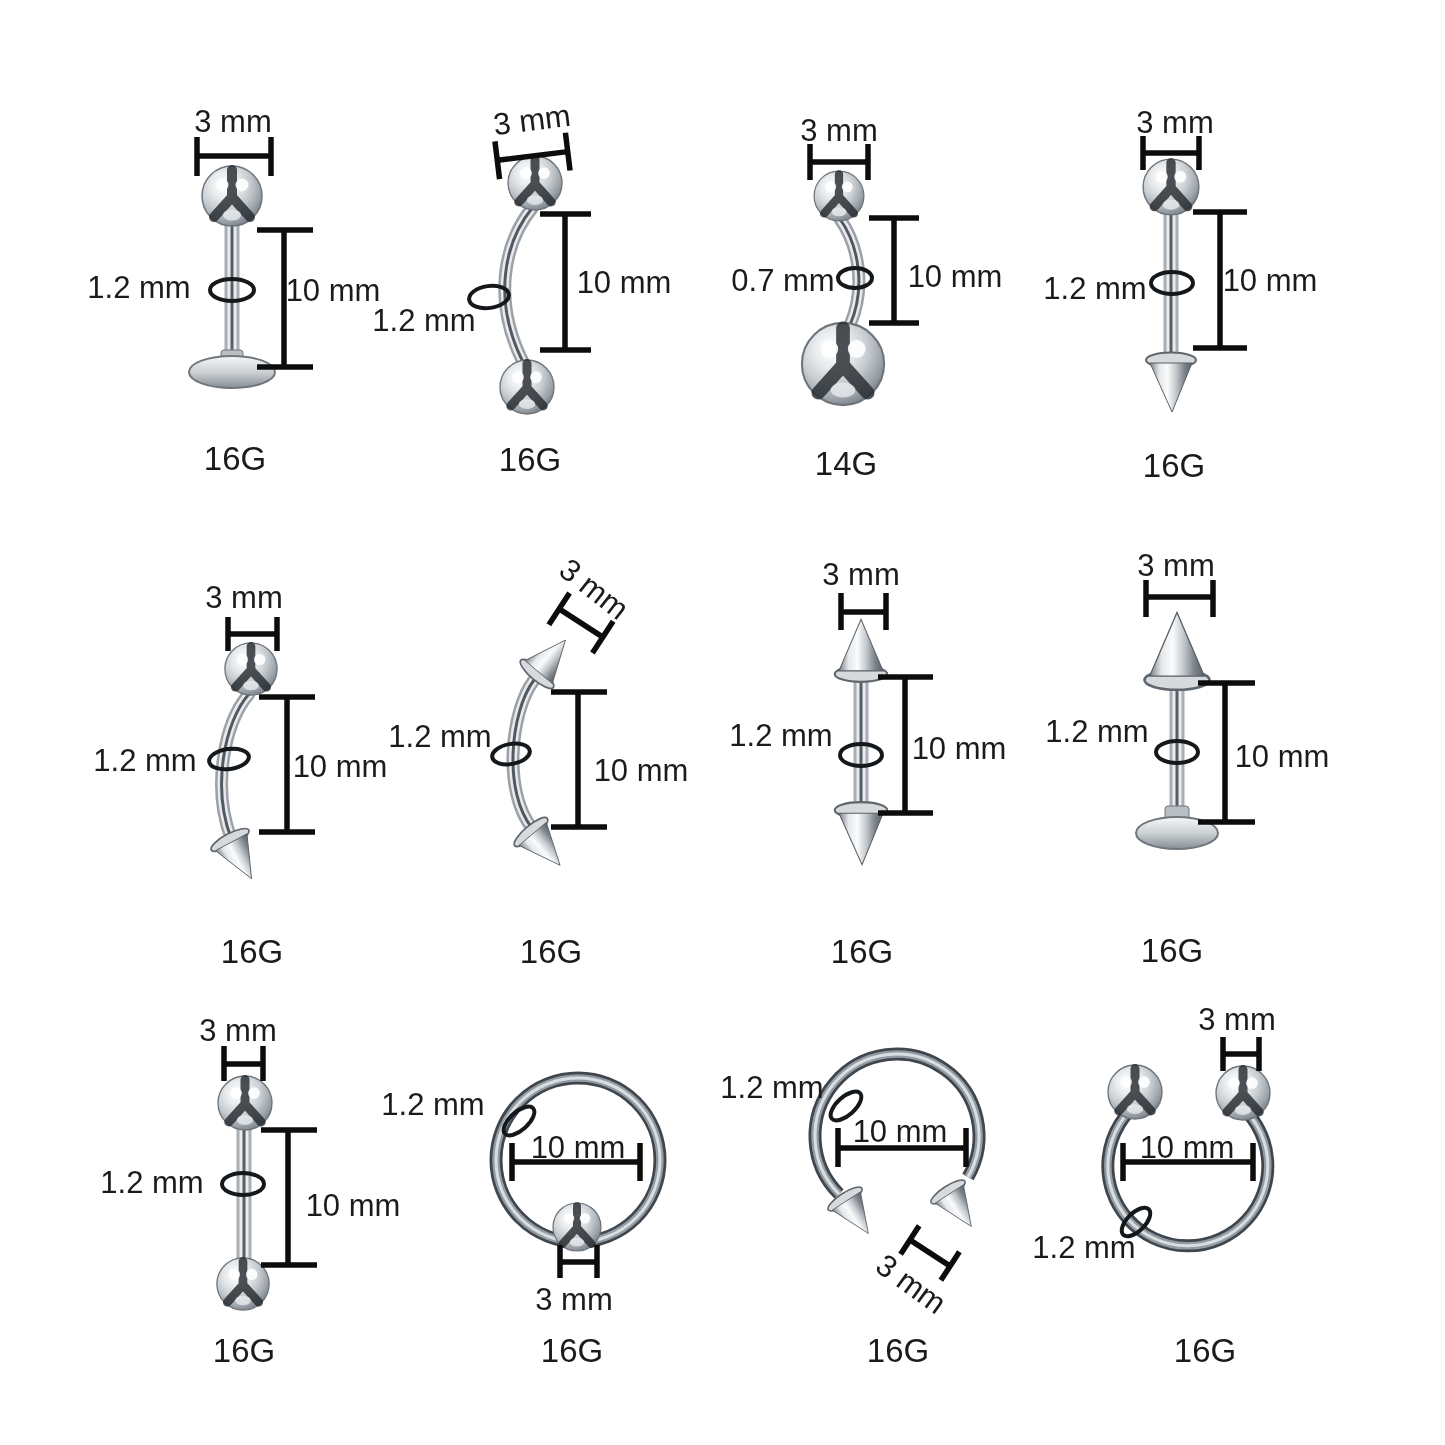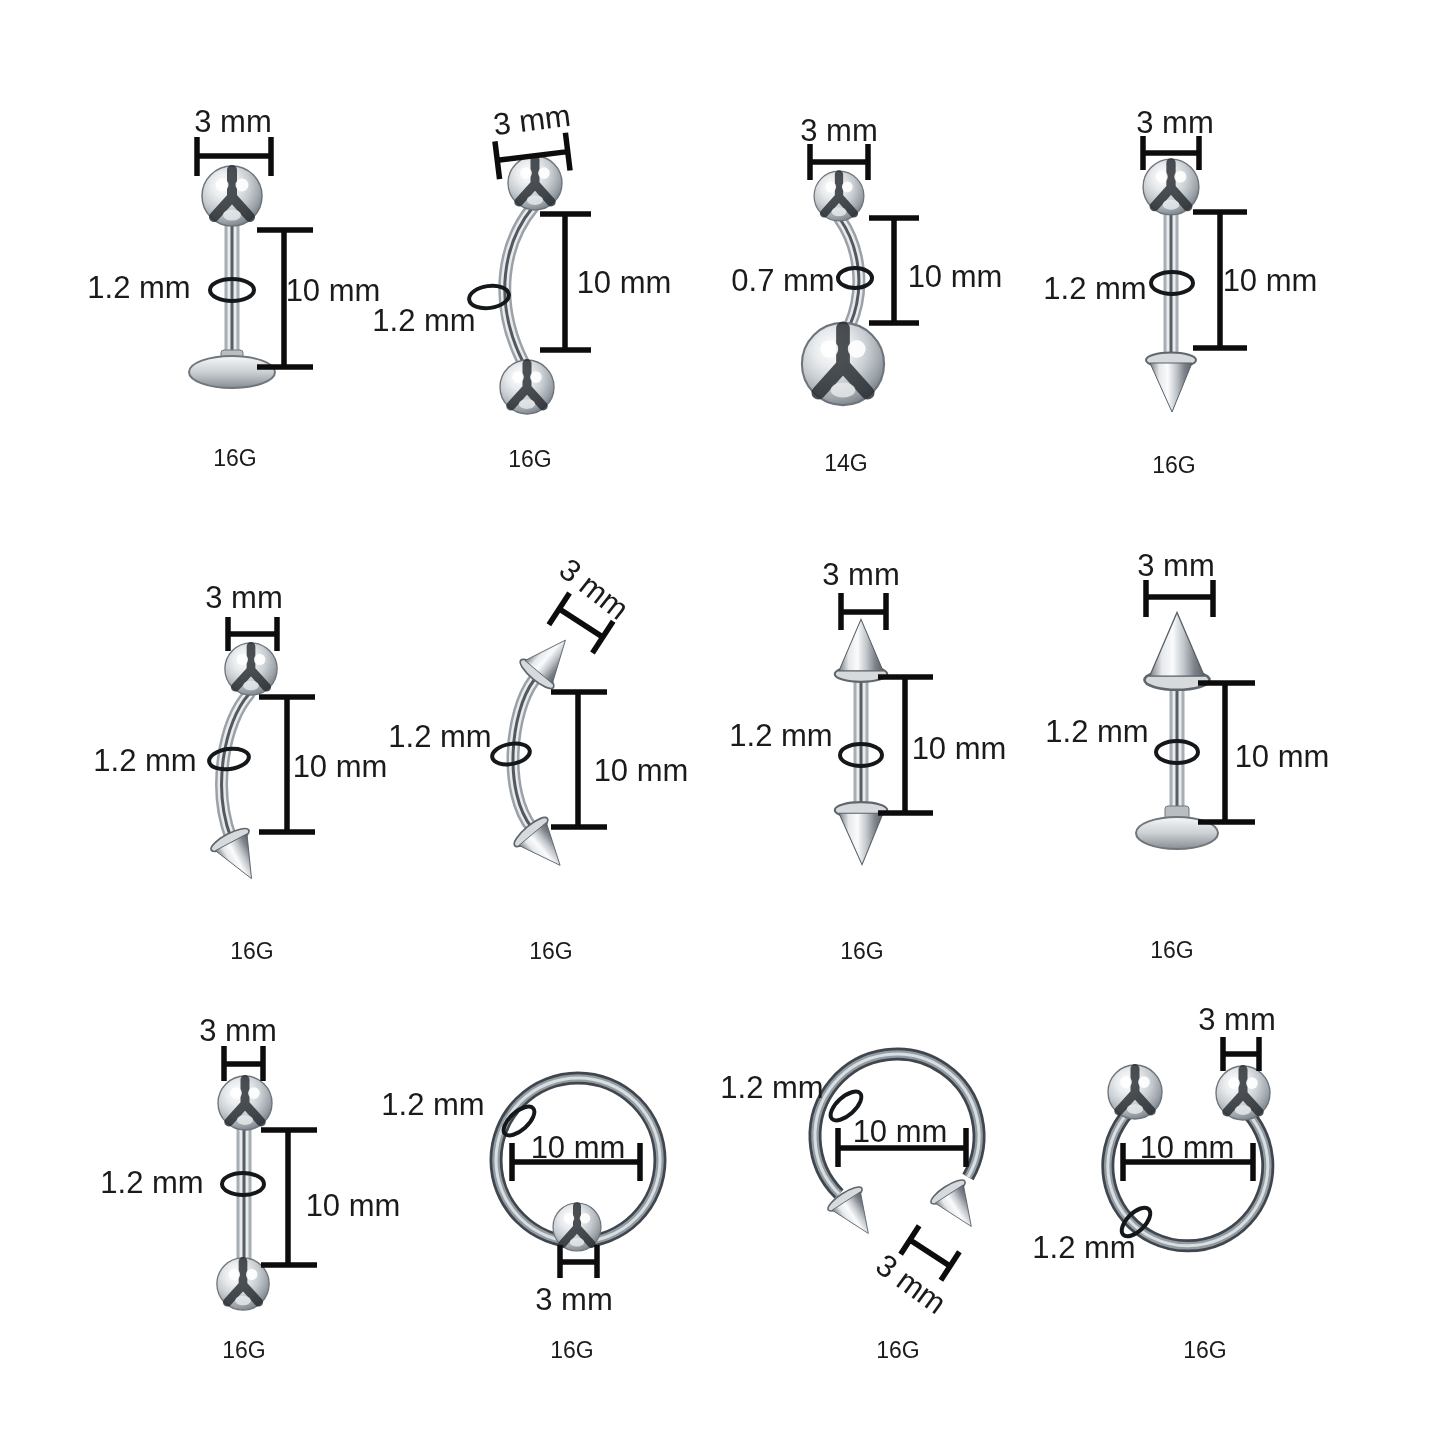--- a/index.html
+++ b/index.html
@@ -5,21 +5,21 @@
   html,body{margin:0;padding:0;background:#ffffff;}
   .stage{
     position:relative;width:1445px;height:1445px;background:#ffffff;overflow:hidden;
     font-family:"Liberation Sans",sans-serif;
   }
   .stage svg.art{position:absolute;left:0;top:0;}
   .lbl{
     position:absolute;transform:translate(-50%,-50%);
     font-size:31px;color:#1b1b1b;white-space:nowrap;line-height:1;
   }
-  .gauge{font-size:23px;}
+  .gauge{font-size:33px;}
   
   #i1-ball{left:233px;top:121px}   #i1-bar{left:139px;top:287px}   #i1-len{left:333px;top:290px}   #i1-g{left:235px;top:458px}
   #i2-ball{left:532px;top:120px;transform:translate(-50%,-50%) rotate(-7deg)}
   #i2-bar{left:424px;top:320px}    #i2-len{left:624px;top:282px}   #i2-g{left:530px;top:459px}
   #i3-ball{left:839px;top:130px}   #i3-bar{left:783px;top:280px}   #i3-len{left:955px;top:276px}   #i3-g{left:846px;top:463px}
   #i4-ball{left:1175px;top:122px}  #i4-bar{left:1095px;top:288px}  #i4-len{left:1270px;top:280px}  #i4-g{left:1174px;top:465px}
   #i5-ball{left:244px;top:597px}   #i5-bar{left:145px;top:760px}   #i5-len{left:340px;top:766px}   #i5-g{left:252px;top:951px}
   #i6-ball{left:594px;top:589px;transform:translate(-50%,-50%) rotate(38deg)}
   #i6-bar{left:440px;top:736px}    #i6-len{left:641px;top:770px}   #i6-g{left:551px;top:951px}
   #i7-ball{left:861px;top:574px}   #i7-bar{left:781px;top:735px}   #i7-len{left:959px;top:748px}   #i7-g{left:862px;top:951px}

